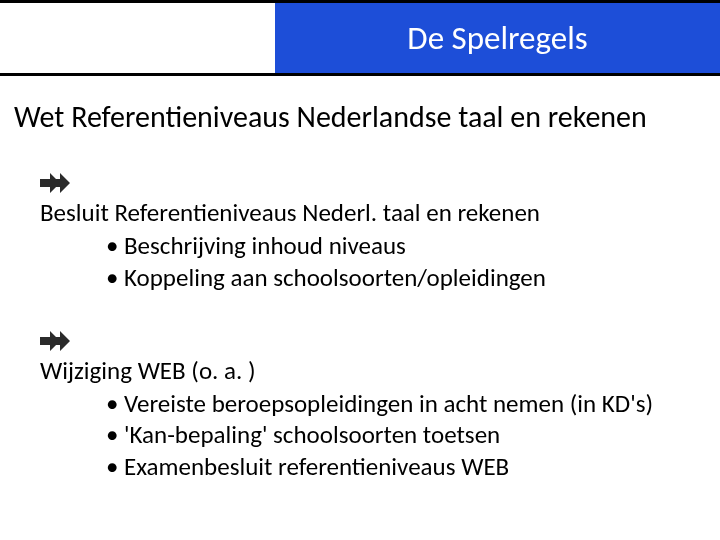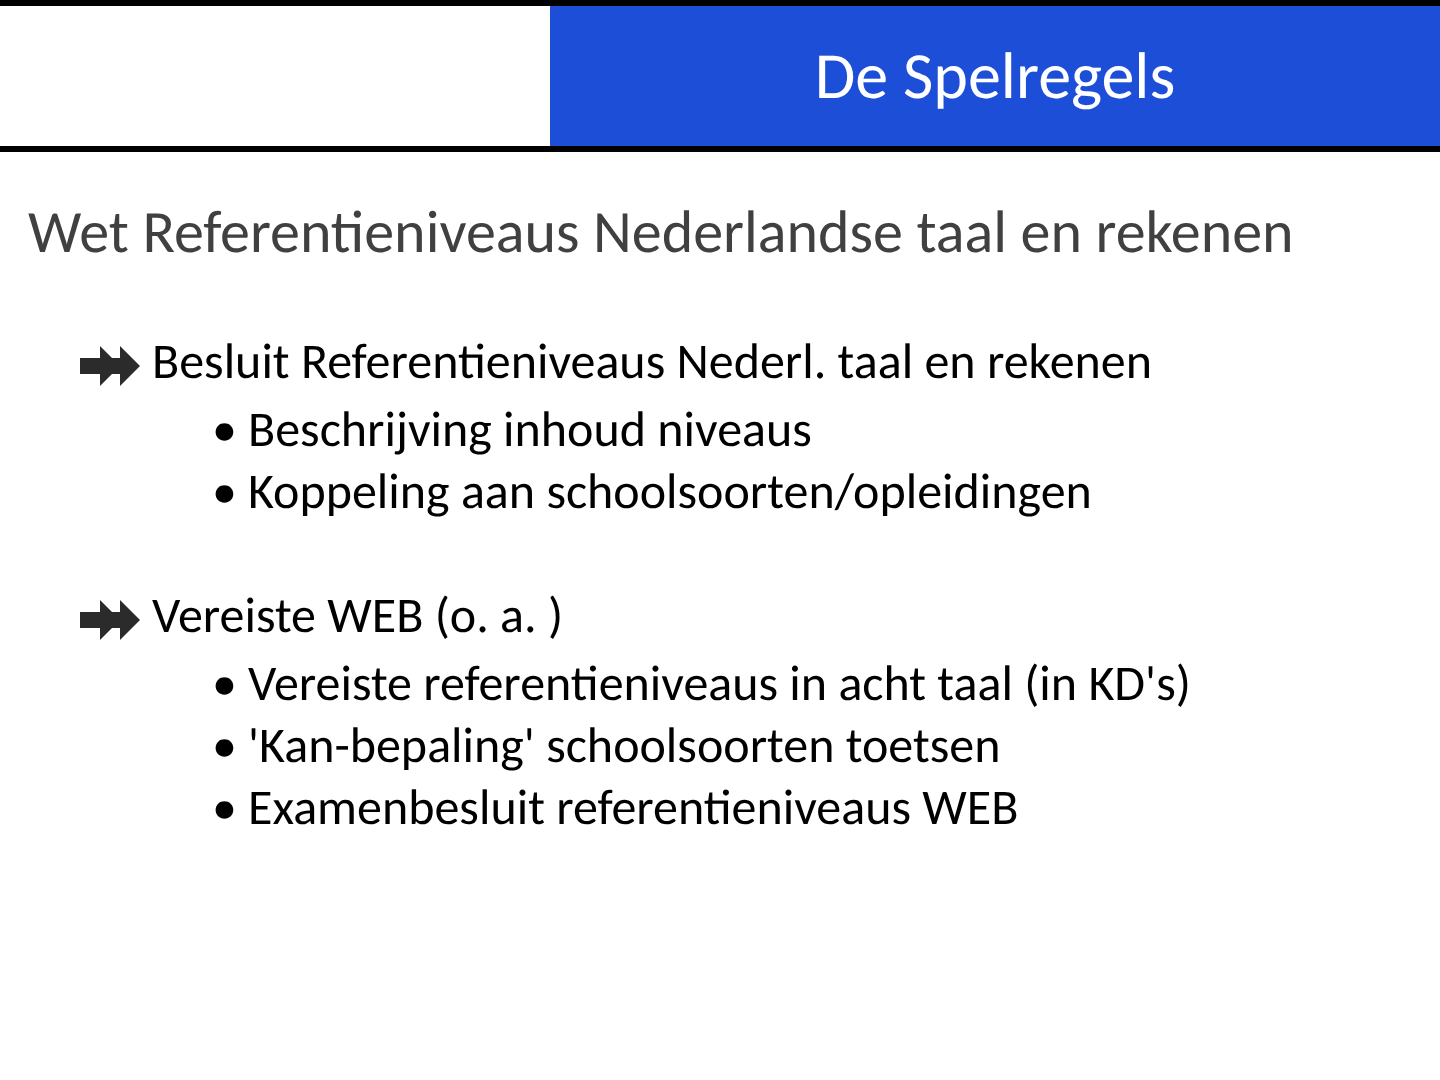--- a/index.html
+++ b/index.html
@@ -12,29 +12,29 @@
   .header-blue {
     position: absolute; top: 0; left: 275px; width: 445px; height: 70px;
     background: #1d4ed8; display: flex; align-items: center; justify-content: center;
   }
   .header-blue .title { color: #fff; font-size: 33px; font-weight: 400; }
 
   .header-bottom-border { position: absolute; top: 73px; left: 0; width: 720px; height: 3px; background: #000; }
 
   .subheader {
     position: absolute; top: 98px; left: 14px;
-    font-size: 30px; color: #404040; font-weight: 400;
+    font-size: 30px; color: #000000; font-weight: 400;
   }
 
   .content {
     position: absolute; top: 165px; left: 40px; right: 20px;
     font-size: 25px; color: #000; line-height: 1.25;
   }
 
-  .arrow-row { display: flex; align-items: flex-start; margin-bottom: 2px; }
+  .arrow-row { display: flex; align-items: flex-start; margin-bottom: 2px; flex-direction: column; }
   .arrow-icon { flex: 0 0 auto; width: 30px; height: 28px; position: relative; margin-right: 6px; margin-top: 4px; }
   .arrow-icon svg { width: 30px; height: 20px; }
 
   .sub-list { margin-left: 66px; margin-bottom: 30px; }
   .sub-list .bullet-row { display: flex; align-items: flex-start; }
   .sub-list .dot { width: 18px; flex: 0 0 auto; }
 
 </style>
 </head>
 <body>
@@ -73,26 +73,26 @@
     </div>
   </div>
 
   <div class="arrow-row">
     <div class="arrow-icon">
       <svg viewBox="0 0 30 20">
         <path d="M 0 6 L 10 6 L 10 0 L 20 10 L 10 20 L 10 14 L 0 14 Z" fill="#2b2b2b"></path>
         <path d="M 10 6 L 20 6 L 20 0 L 30 10 L 20 20 L 20 14 L 10 14 Z" fill="#2b2b2b"></path>
       </svg>
     </div>
-    <div>Vereiste WEB (o. a. )</div>
+    <div>Wijziging WEB (o. a. )</div>
   </div>
   <div class="sub-list">
     <div class="bullet-row">
       <span class="dot">•</span>
-      <span>Vereiste referentieniveaus in acht taal (in KD's)</span>
+      <span>Vereiste beroepsopleidingen in acht nemen (in KD's)</span>
     </div>
     <div class="bullet-row">
       <span class="dot">•</span>
       <span>'Kan-bepaling' schoolsoorten toetsen</span>
     </div>
     <div class="bullet-row">
       <span class="dot">•</span>
       <span>Examenbesluit referentieniveaus WEB</span>
     </div>
   </div>

